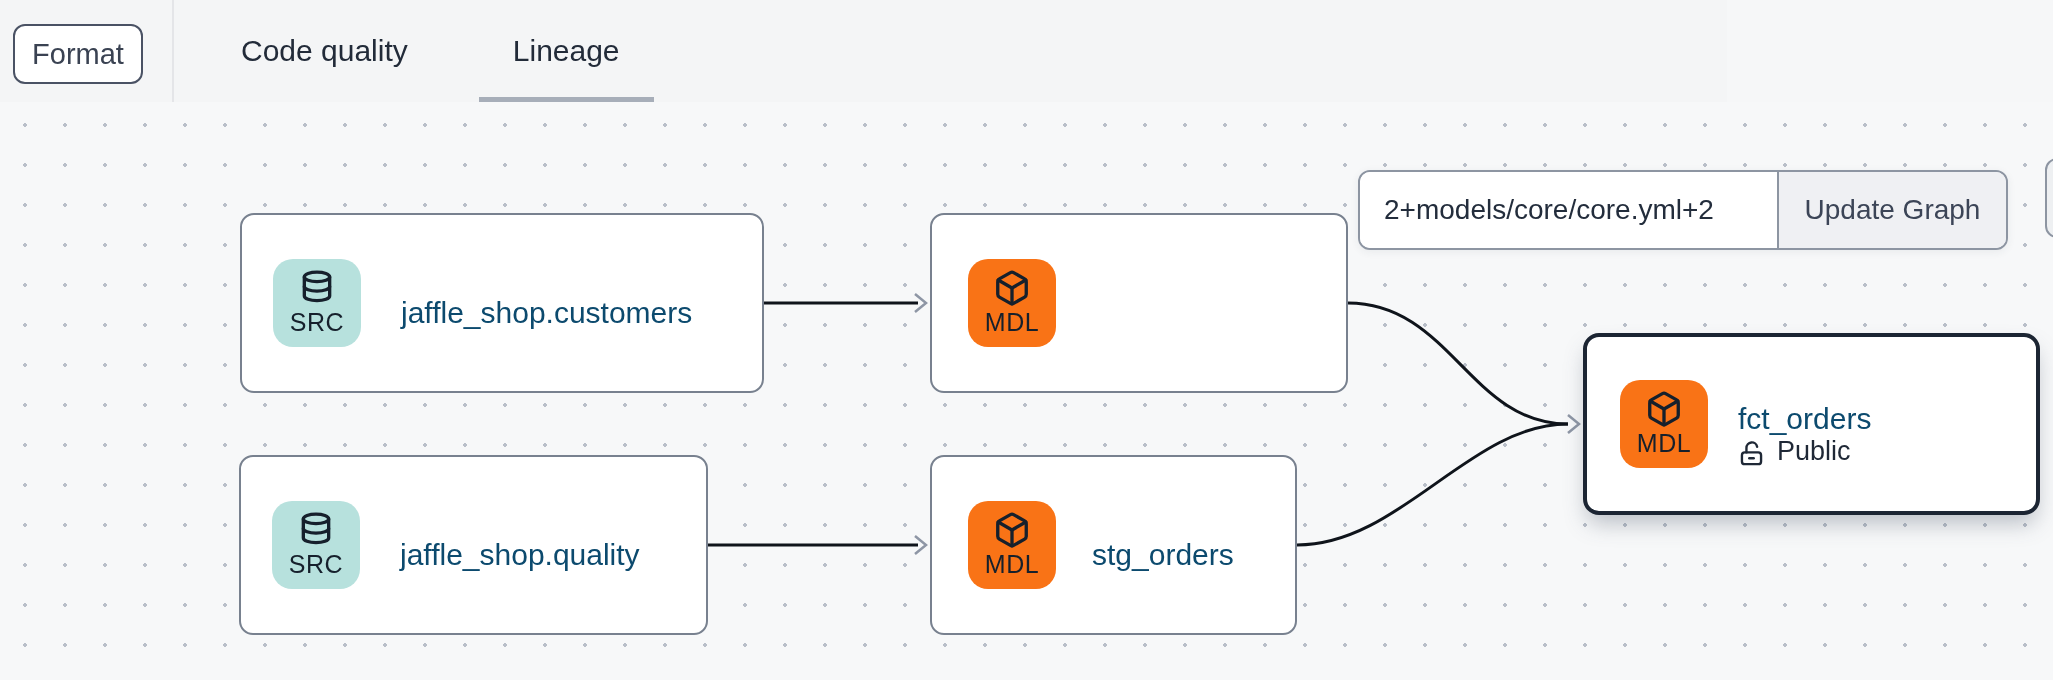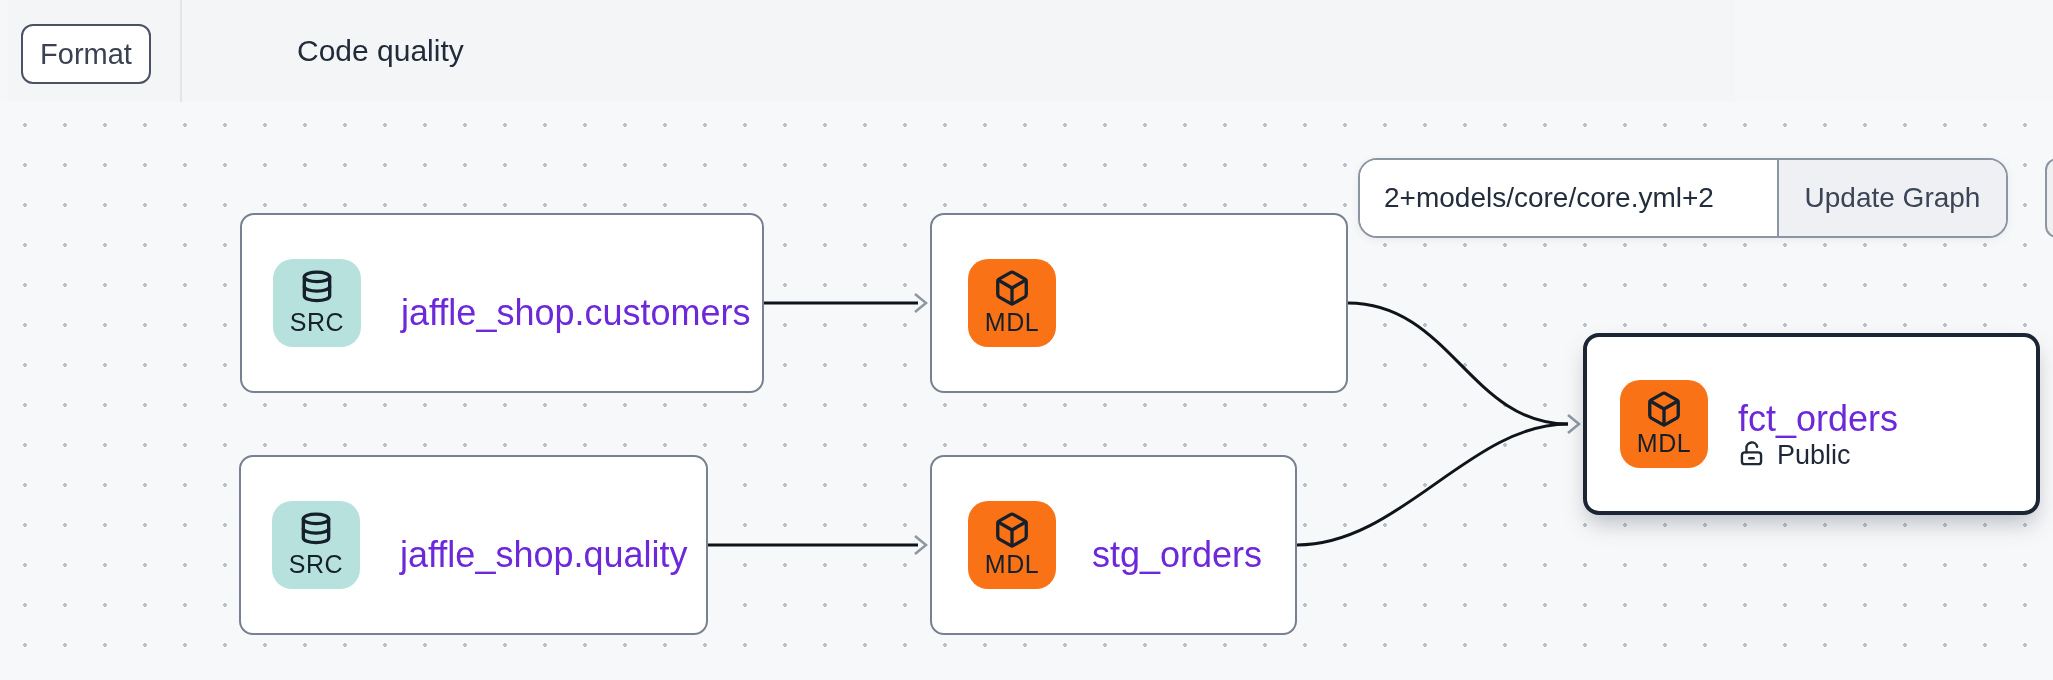--- a/index.html
+++ b/index.html
@@ -10,21 +10,21 @@
     height: 680px;
     overflow: hidden;
     font-family: "Liberation Sans", sans-serif;
     color: #1f2836;
     background: #f6f7f8;
   }
 
   
   .topbar {
     position: absolute;
-    top: 0; left: 8px;
+    top: 0; left: 0;
     width: 1727px; height: 102px;
     background: #f4f5f6;
   }
   .format-btn {
     position: absolute;
     left: 13px; top: 24px;
     width: 130px; height: 60px;
     background: #ffffff;
     border: 2.5px solid #4a5264;
     border-radius: 12px;
@@ -41,21 +41,20 @@
     left: 172px; top: 0;
     width: 2px; height: 102px;
     background: #e4e5e8;
   }
   .tabs {
     position: absolute;
     left: 241px; top: 0;
     height: 102px;
     display: flex;
     gap: 105px;
-    margin-left: 48px;
   }
   .tab {
     position: relative;
     height: 100%;
     display: flex;
     align-items: center;
     font-size: 30px;
     color: #222b39;
     cursor: pointer;
     white-space: nowrap;
@@ -125,42 +124,42 @@
   .tile.mdl { background: #f97316; }
   .tile svg { width: 38px; height: 38px; stroke: #16202c; fill: none; stroke-width: 2.1; stroke-linecap: round; stroke-linejoin: round; }
   .tile .badge {
     font-size: 25px;
     font-weight: 500;
     letter-spacing: 0.5px;
     margin-top: 1px;
     color: #16202c;
   }
   .node-title {
-    font-size: 36px;
-    color: #6d28d9;
+    font-size: 30px;
+    color: #0c4a6e;
     white-space: nowrap;
     margin-top: 20px;
   }
   .fct-text { display: flex; flex-direction: column; }
   .access-row {
     display: flex;
-    align-items: flex-start;
+    align-items: flex-end;
     gap: 12px;
     font-size: 27px;
     color: #1f2836;
   }
   .access-row svg { width: 27px; height: 27px; stroke: #1f2836; fill: none; stroke-width: 2.1; stroke-linecap: round; stroke-linejoin: round; }
 
   
   .selector-group {
     position: absolute;
-    left: 1358px; top: 56px;
+    left: 1358px; top: 68px;
     width: 650px; height: 80px;
     border: 2px solid #8d95a2;
-    border-radius: 19px;
+    border-radius: 12px;
     display: flex;
     overflow: hidden;
     background: #ffffff;
     box-shadow: 0 2px 8px rgba(40, 50, 70, 0.07);
   }
   .selector-input {
     flex: 1 1 auto;
     min-width: 0;
     border: none;
     outline: none;
@@ -193,20 +192,21 @@
 </head>
 <body>
 
 <div class="stage">
 
   <div class="topbar">
     <button class="format-btn">Format</button>
     <div class="topbar-divider"></div>
     <div class="tabs">
       <div class="tab">Code quality</div>
+      <div class="tab active">Lineage</div>
     </div>
   </div>
 
   <div class="canvas">
 
     <svg class="edges" width="2053" height="578" viewBox="0 0 2053 578">
       <path class="edge" d="M764 201 H918"></path>
       <path class="arrowhead" d="M915 192 L926 201 L915 210"></path>
       <path class="edge" d="M708 443 H918"></path>
       <path class="arrowhead" d="M915 434 L926 443 L915 452"></path>

